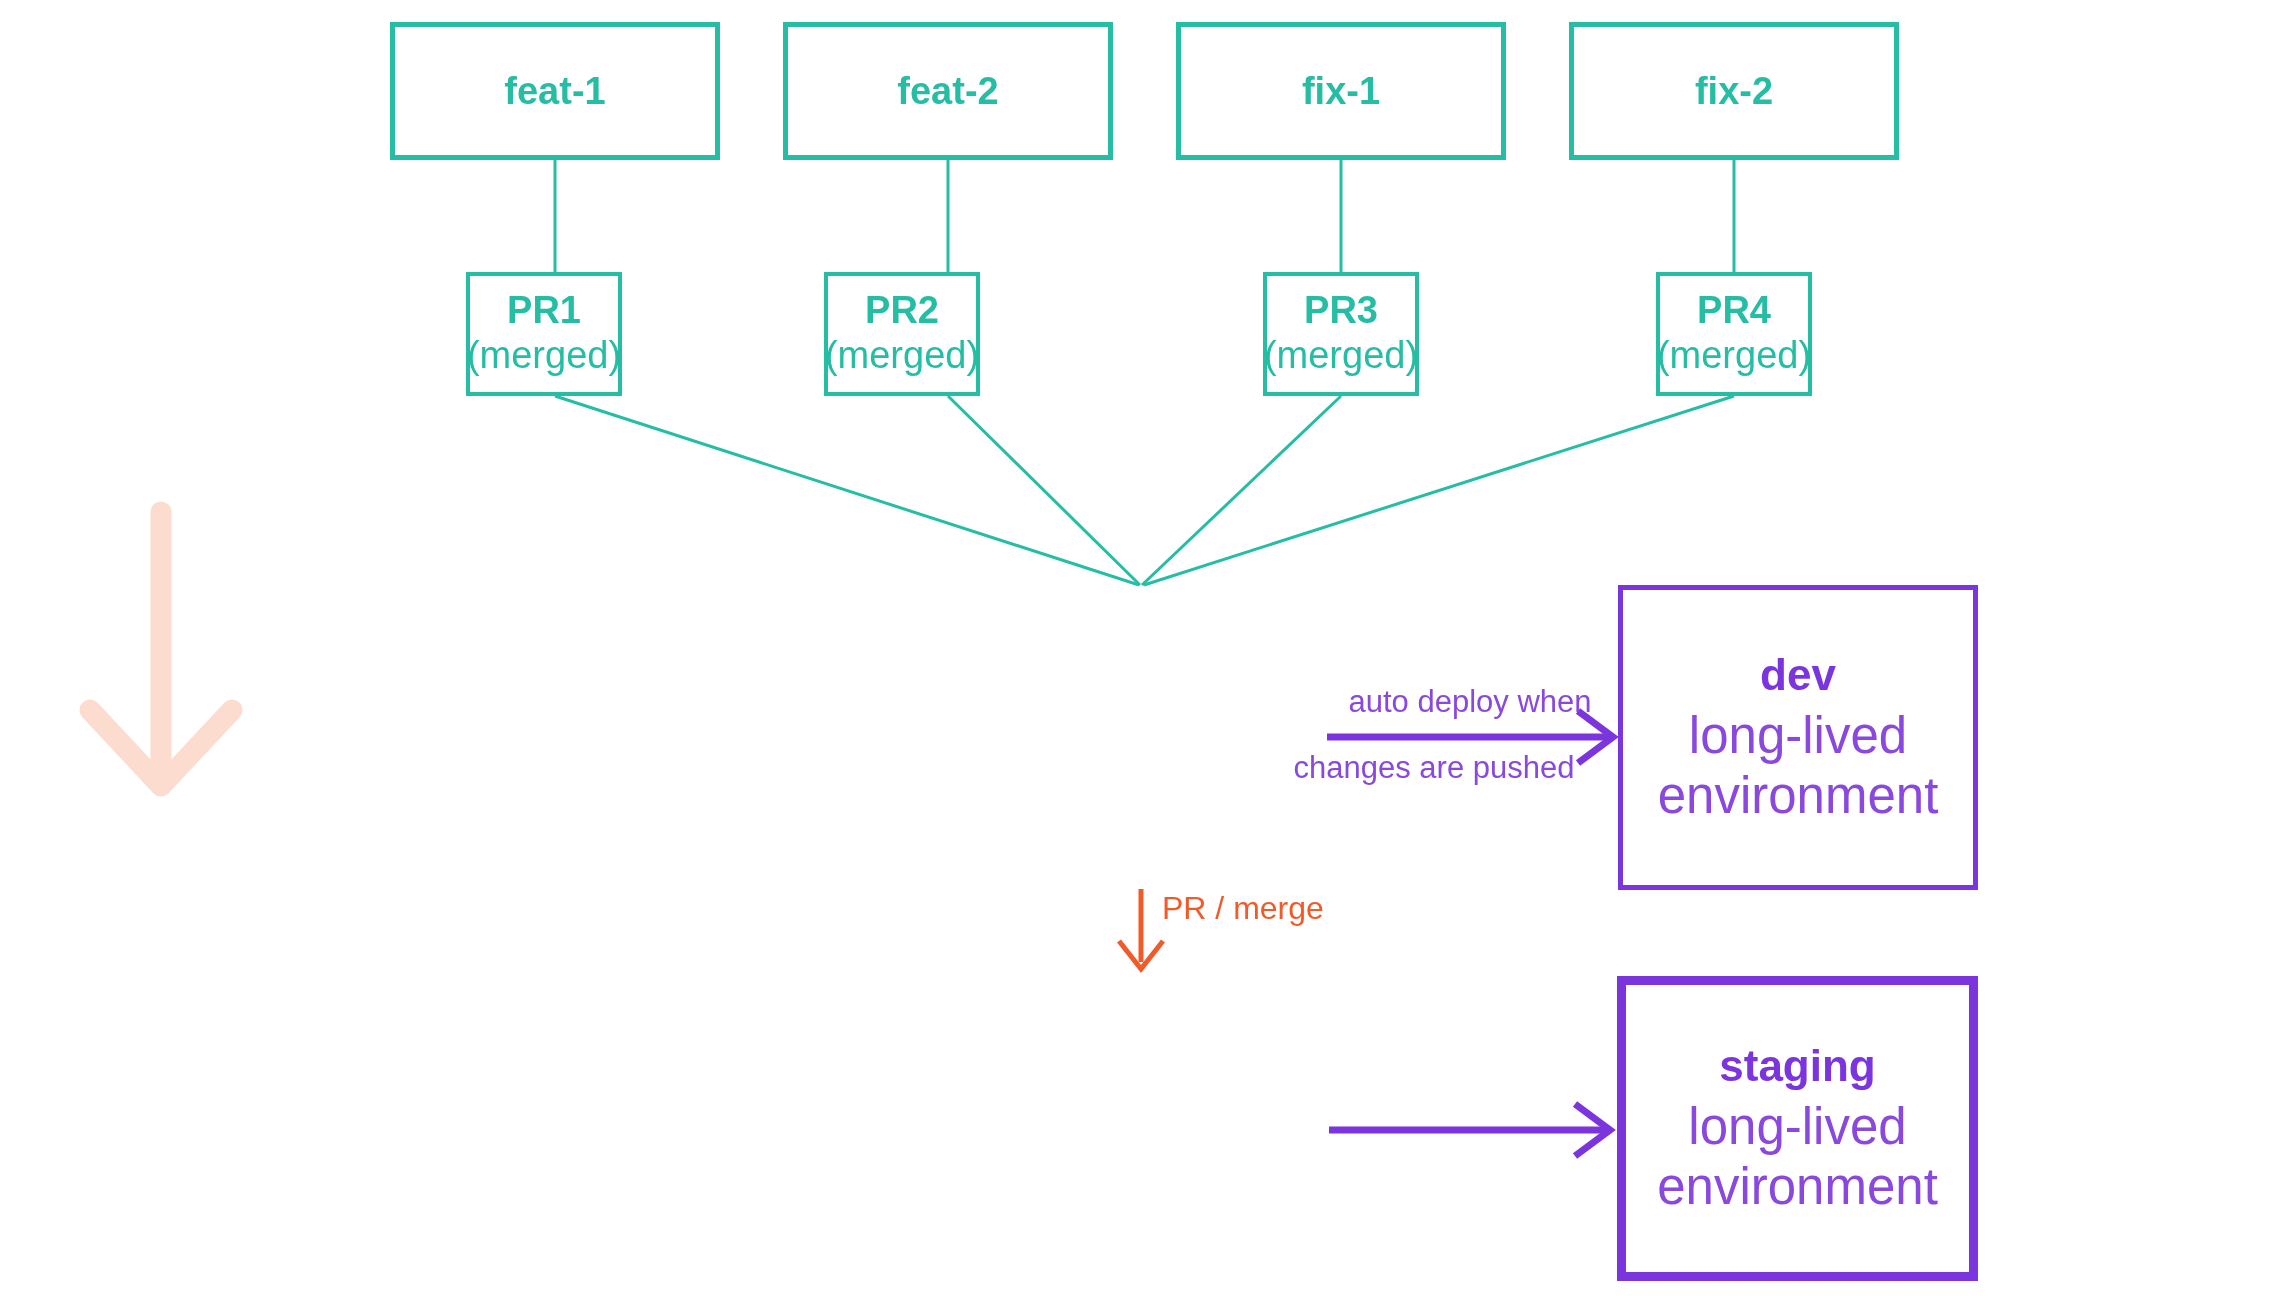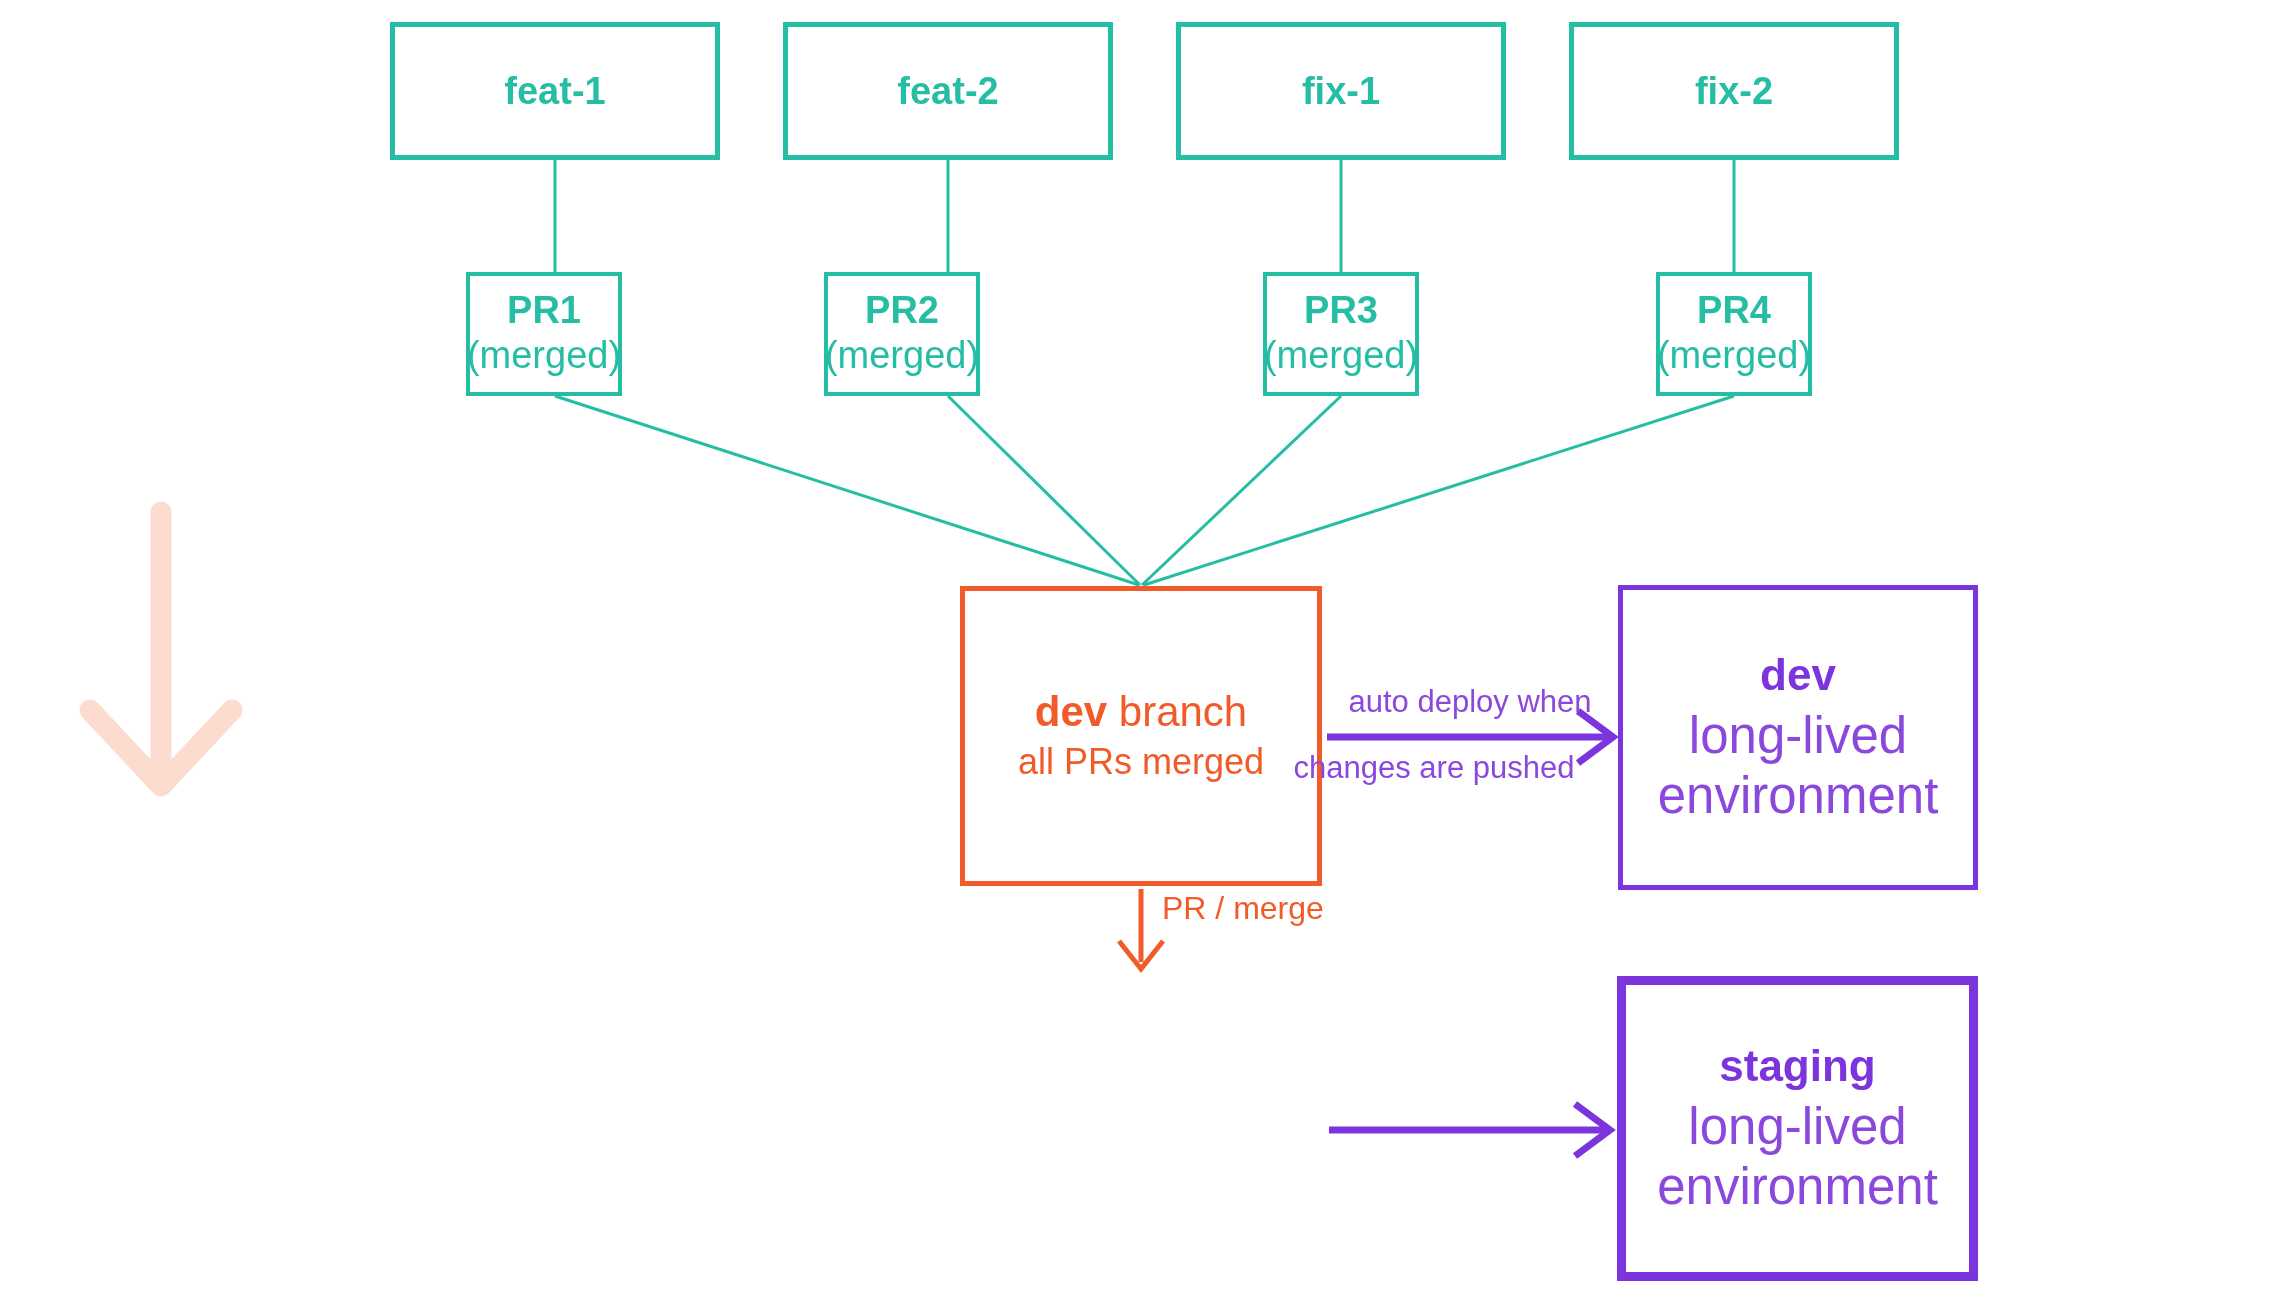--- a/index.html
+++ b/index.html
@@ -133,26 +133,20 @@
   </div>
   <div class="box pr-box prcol2">
     <span class="pr-title">PR3</span>
     <span class="pr-status">(merged)</span>
   </div>
   <div class="box pr-box prcol3">
     <span class="pr-title">PR4</span>
     <span class="pr-status">(merged)</span>
   </div>
 
-  <div class="box dev-branch">
-    <div class="box-title">
-      <span class="b">dev</span><span> branch</span>
-    </div>
-    <div class="box-sub">all PRs merged</div>
-  </div>
 
   <div class="box dev-env">
     <div class="env-title">dev</div>
     <div class="env-line">long-lived</div>
     <div class="env-line">environment</div>
   </div>
 
 
   <div class="box staging-env">
     <div class="env-title">staging</div>

